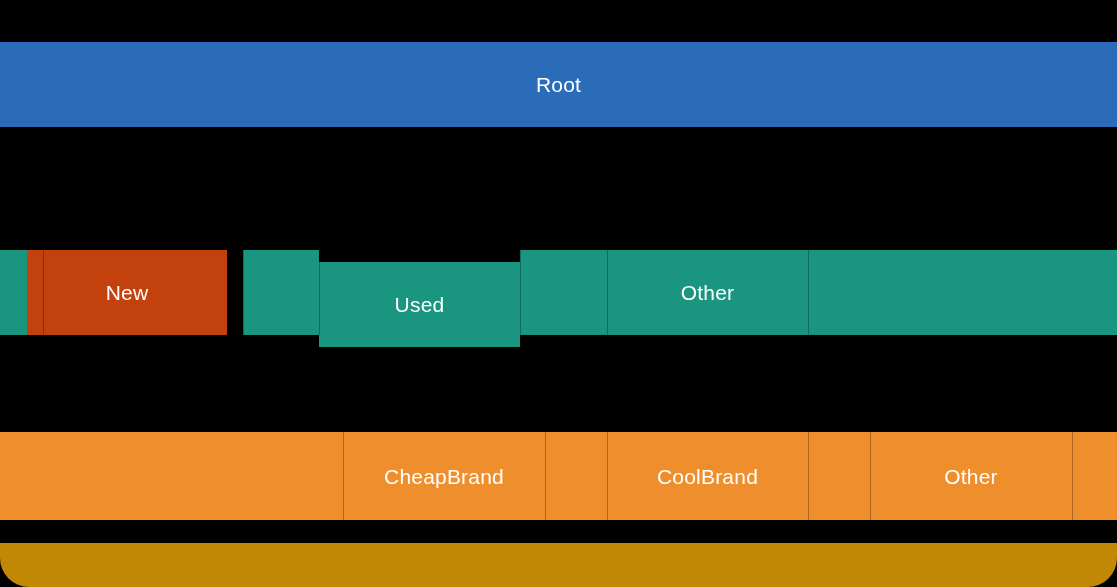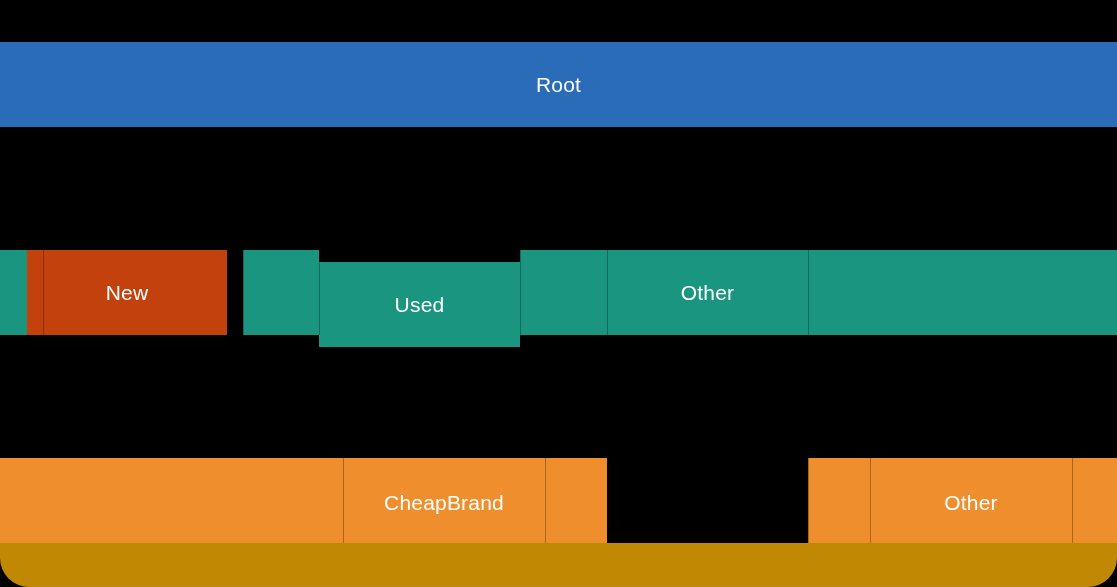--- a/index.html
+++ b/index.html
@@ -73,28 +73,31 @@
       <div class="sep" style="left: 319px;"></div>
       <div class="node no-label" style="left: 520px; width: 87px; background: rgb(25, 149, 128);"></div>
       <div class="sep" style="left: 520px;"></div>
       <div class="node" style="left: 607px; width: 201px; background: rgb(25, 149, 128);">
         <span class="node-label">Other</span>
       </div>
       <div class="sep" style="left: 607px;"></div>
       <div class="node no-label" style="left: 808px; width: 309px; background: rgb(25, 149, 128);"></div>
       <div class="sep" style="left: 808px;"></div>
     </div>
-    <div class="level" style="top: 458px; height: 88px;">
+    <div class="level" style="top: 432px; height: 88px;">
       <div class="node no-label" style="left: 0px; width: 343px; background: rgb(239, 142, 44);"></div>
       <div class="node" style="left: 343px; width: 202px; background: rgb(239, 142, 44);">
         <span class="node-label">CheapBrand</span>
       </div>
       <div class="sep" style="left: 343px;"></div>
       <div class="node no-label" style="left: 545px; width: 62px; background: rgb(239, 142, 44);"></div>
       <div class="sep" style="left: 545px;"></div>
+      <div class="node" style="left: 607px; width: 201px; background: rgb(239, 142, 44);">
+        <span class="node-label">CoolBrand</span>
+      </div>
       <div class="sep" style="left: 607px;"></div>
       <div class="node no-label" style="left: 808px; width: 62px; background: rgb(239, 142, 44);"></div>
       <div class="sep" style="left: 808px;"></div>
       <div class="node" style="left: 870px; width: 202px; background: rgb(239, 142, 44);">
         <span class="node-label">Other</span>
       </div>
       <div class="sep" style="left: 870px;"></div>
       <div class="node no-label" style="left: 1072px; width: 45px; background: rgb(239, 142, 44);"></div>
       <div class="sep" style="left: 1072px;"></div>
     </div>

